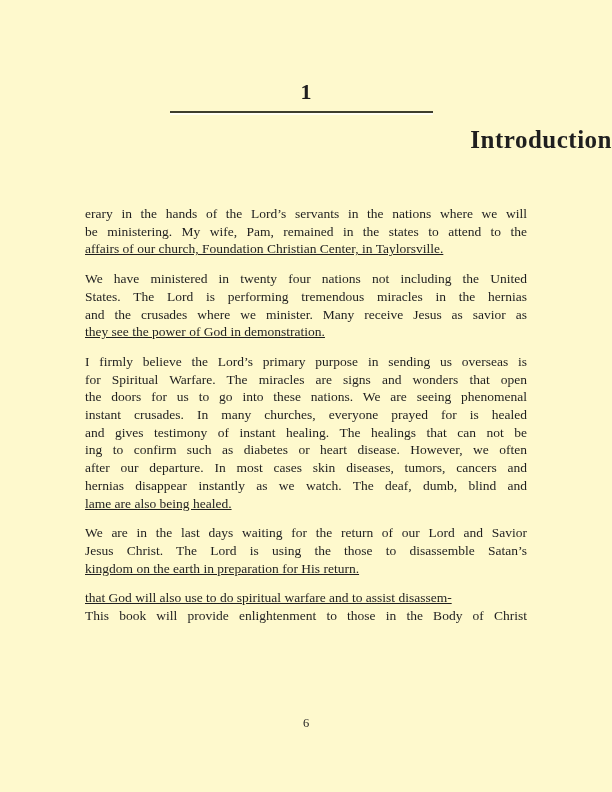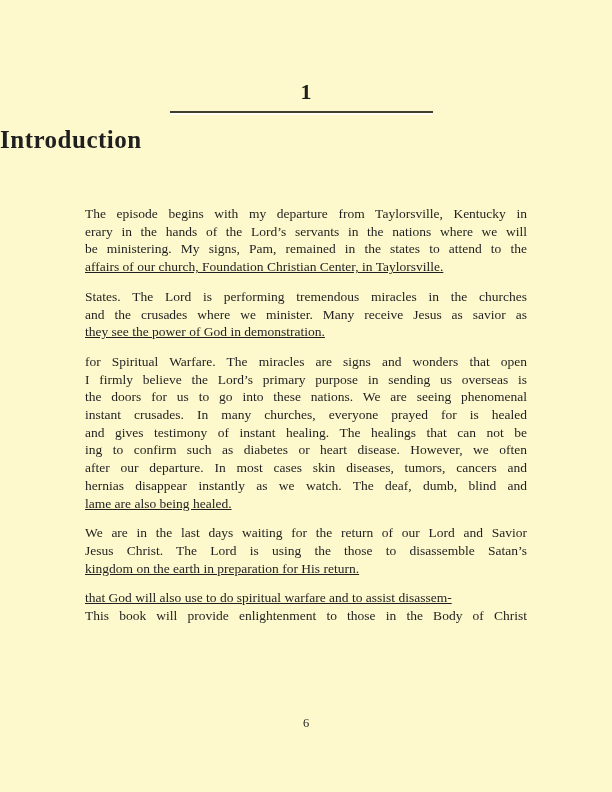--- a/index.html
+++ b/index.html
@@ -40,21 +40,21 @@
     width: 263px;
     height: 0;
     border-top: 2px solid var(--rule-dark);
     border-bottom: 2px solid var(--rule-light);
   }
   .chapter-title {
     position: absolute;
     top: 124px;
     left: 0;
     width: 612px;
-    text-align: left;
+    text-align: right;
     font-size: 25px;
     font-weight: bold;
     line-height: 32px;
     letter-spacing: 0.5px;
   }
   .body-text {
     position: absolute;
     top: 205px;
     left: 85px;
     width: 442px;
@@ -84,33 +84,33 @@
 </style>
 </head>
 <body>
 
 <div class="page">
   <div class="chapter-number">1</div>
   <div class="chapter-rule"></div>
   <div class="chapter-title">Introduction</div>
   <div class="body-text">
       <div class="paragraph">
-        <div class="line">The episode begins with my departure from Taylorsville, Kentucky in</div>
         <div class="line">erary in the hands of the Lord’s servants in the nations where we will</div>
-        <div class="line">be ministering.  My signs, Pam, remained in the states to attend to the</div>
+        <div class="line">be ministering.  My wife, Pam, remained in the states to attend to the</div>
         <div class="line last">affairs of our church, Foundation Christian Center, in Taylorsville.</div>
       </div>
       <div class="paragraph">
-        <div class="line">States.  The Lord is performing tremendous miracles in the churches</div>
+        <div class="line">We have ministered in twenty four nations not including the United</div>
+        <div class="line">States.  The Lord is performing tremendous miracles in the hernias</div>
         <div class="line">and the crusades where we minister.  Many receive Jesus as savior as</div>
         <div class="line last">they see the power of God in demonstration.</div>
       </div>
       <div class="paragraph">
+        <div class="line">I firmly believe the Lord’s primary purpose in sending us overseas is</div>
         <div class="line">for Spiritual Warfare.  The miracles are signs and wonders that open</div>
-        <div class="line">I firmly believe the Lord’s primary purpose in sending us overseas is</div>
         <div class="line">the doors for us to go into these nations.  We are seeing phenomenal</div>
         <div class="line">instant crusades.  In many churches, everyone prayed for is healed</div>
         <div class="line">and gives testimony of instant healing.  The healings that can not be</div>
         <div class="line">ing to confirm such as diabetes or heart disease.  However, we often</div>
         <div class="line">after our departure.  In most cases skin diseases, tumors, cancers and</div>
         <div class="line">hernias disappear instantly as we watch.  The deaf, dumb, blind and</div>
         <div class="line last">lame are also being healed.</div>
       </div>
       <div class="paragraph">
         <div class="line">We are in the last days waiting for the return of our Lord and Savior</div>

